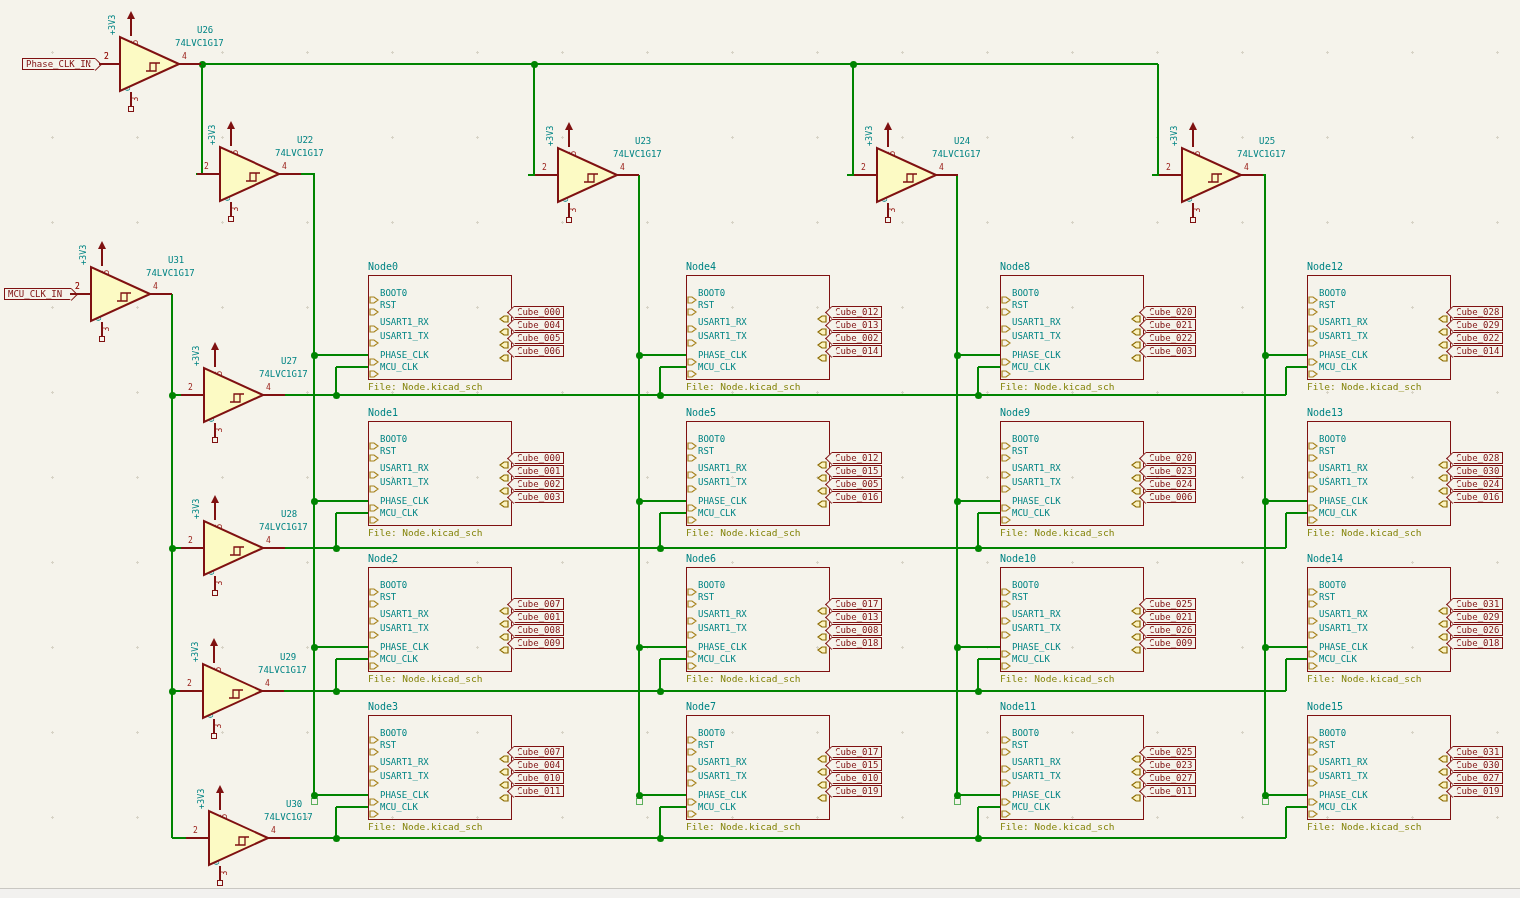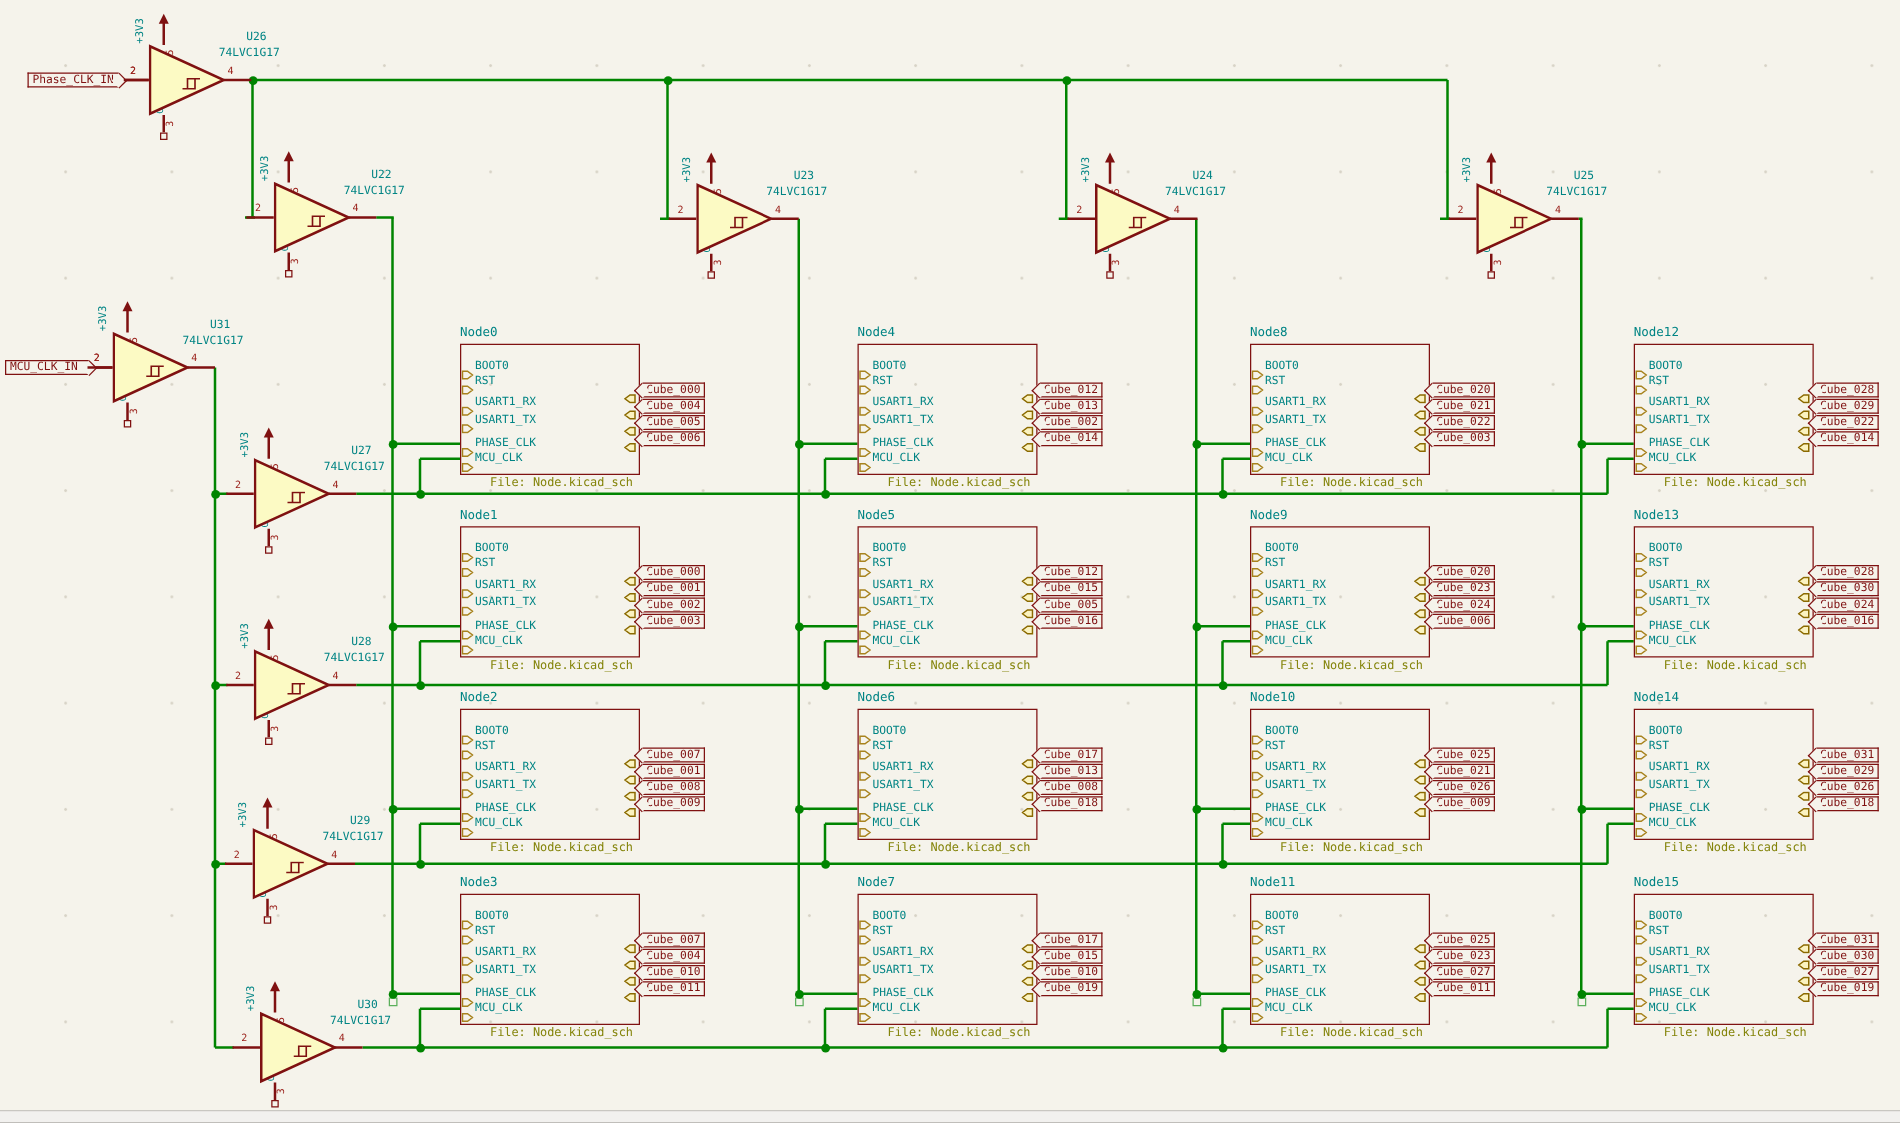--- a/index.html
+++ b/index.html
@@ -11,21 +11,21 @@
     font-family:"DejaVu Sans Mono","Liberation Mono",monospace;
   }
   .abs{position:absolute;}
   .wire{position:absolute;background:var(--wire,#008400);}
   .pinline{position:absolute;background:var(--maroon,#7F1111);}
   .jdot{position:absolute;width:7px;height:7px;border-radius:50%;background:var(--wire,#008400);}
   .osq{position:absolute;width:5px;height:5px;border:1px solid #5BAF5B;background:var(--bg,#F5F3EB);}
   .nosq{position:absolute;width:4px;height:4px;border:1px solid var(--maroon,#7F1111);background:var(--bg,#F5F3EB);}
   .node-box{position:absolute;border:1.6px solid var(--maroon,#7F1111);background:transparent;}
   .ttl{position:absolute;color:var(--teal,#008484);font-size:10px;line-height:10px;white-space:nowrap;}
-  .file{position:absolute;color:var(--olive,#84840A);font-size:9.5px;line-height:10px;white-space:nowrap;margin-left:24px;}
+  .file{position:absolute;color:var(--olive,#84840A);font-size:9.5px;line-height:10px;white-space:nowrap;}
   .pname{position:absolute;color:var(--teal,#008484);font-size:9px;line-height:9px;white-space:nowrap;}
   .pnum{position:absolute;color:#9A201A;font-size:8px;line-height:8px;white-space:nowrap;}
   .refv{position:absolute;color:var(--teal,#008484);font-size:9px;line-height:9px;white-space:nowrap;}
   .hlabel{position:absolute;height:10px;line-height:10px;border:1px solid var(--maroon,#7F1111);
     background:var(--bg,#F5F3EB);color:var(--maroon,#7F1111);font-size:9px;padding:0 3px;white-space:nowrap;}
   .cap-r{border-right:none;}
   .cap-r::after{content:"";position:absolute;top:1.4px;right:-4.8px;width:8px;height:8px;background:inherit;
     border-top:1px solid var(--maroon,#7F1111);border-right:1px solid var(--maroon,#7F1111);transform:rotate(45deg);}
   .cap-l{border-left:none;}
   .cap-l::before{content:"";position:absolute;top:1.4px;left:-4.8px;width:8px;height:8px;background:inherit;

